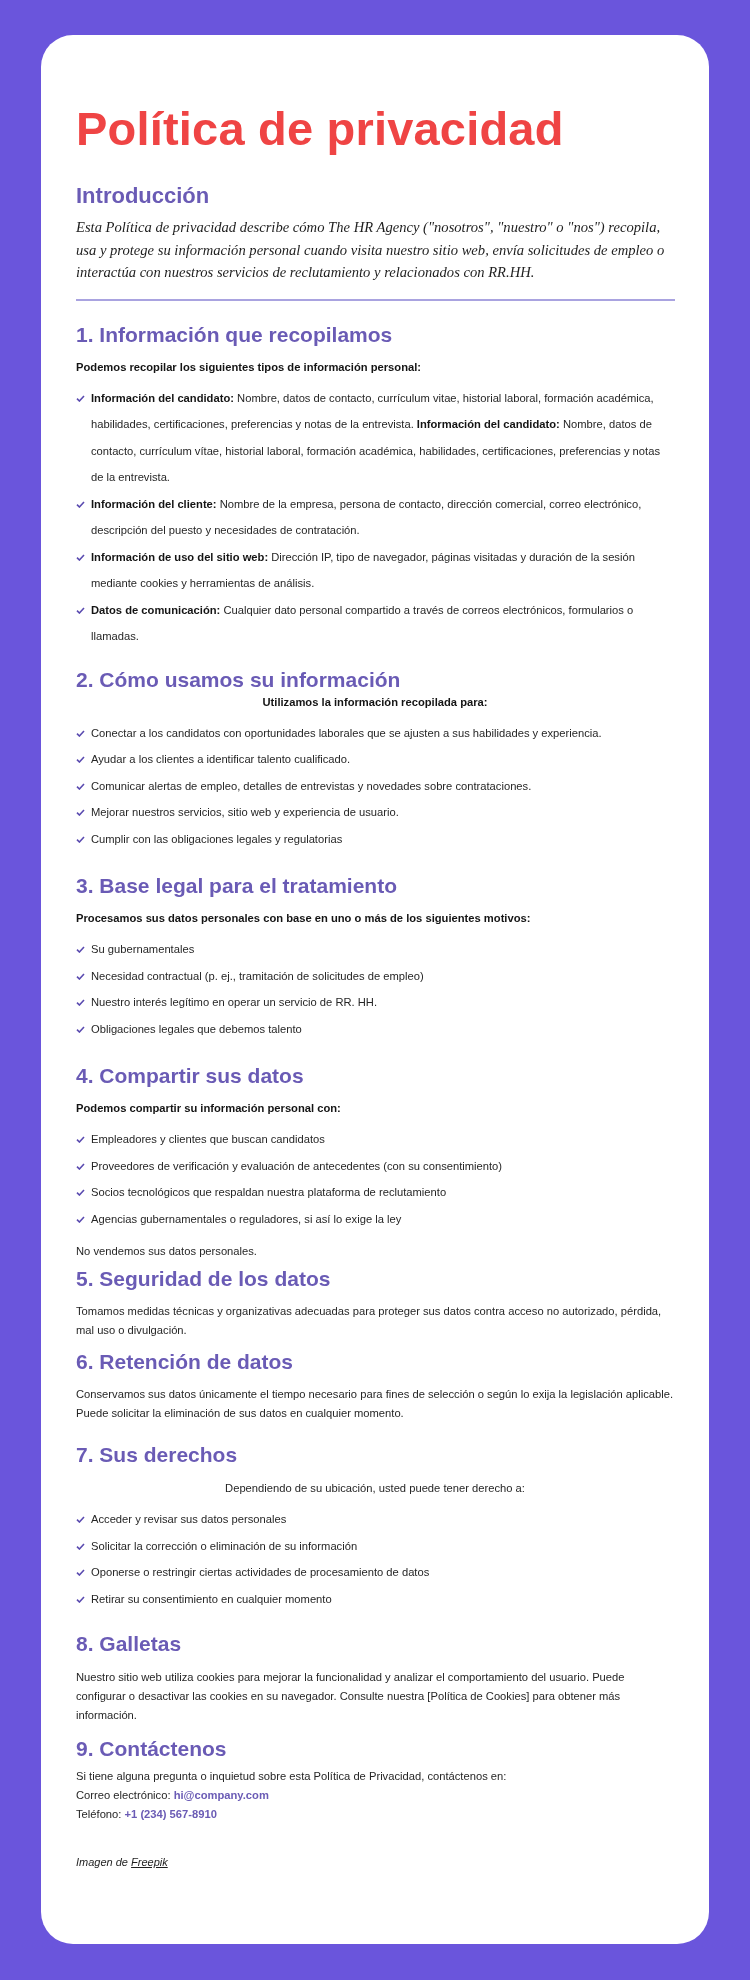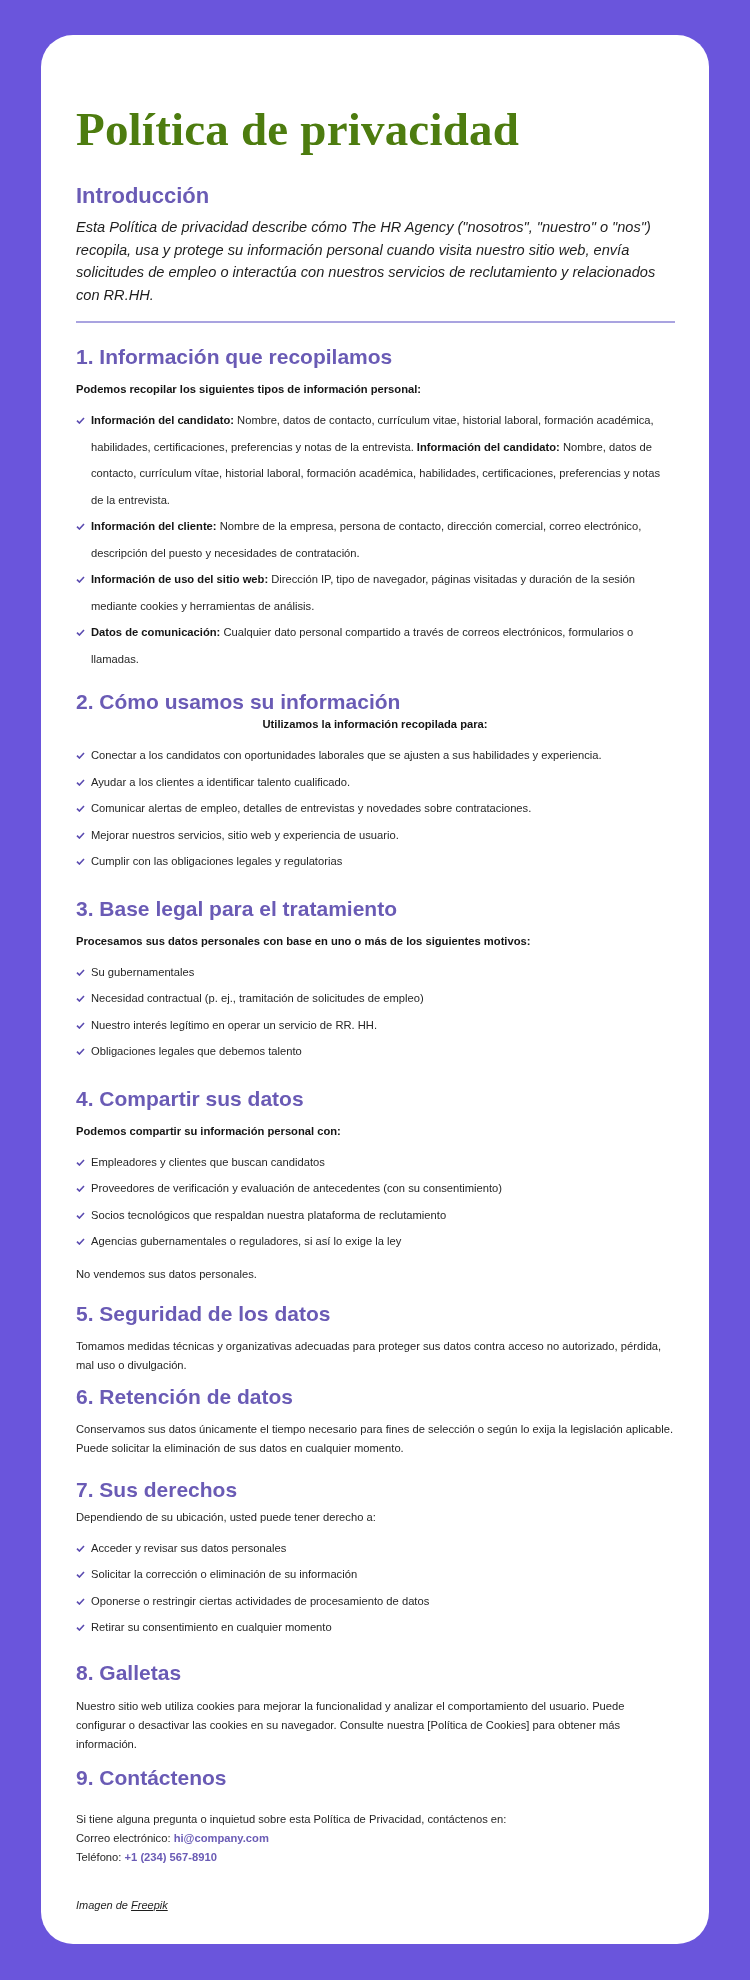--- a/index.html
+++ b/index.html
@@ -14,36 +14,36 @@
   .card {
     position: absolute;
     left: 41px; top: 35px;
     width: 668px; height: 1909px;
     background: #ffffff;
     border-radius: 32px;
     box-sizing: border-box;
     padding: 30px 35px 0 35px;
   }
   .page-title {
-    font-family: Liberation Serif, serif;
+    font-family: Liberation Sans, sans-serif;
     font-weight: bold;
     font-size: 47px;
-    color: #4d7c0f;
+    color: #ef4444;
     margin: 36px 0 8px 0;
     line-height: 56px;
     letter-spacing: 0.2px;
   }
   .intro-heading {
     font-size: 22px;
     color: #6a5bb5;
     margin: 25px 0 0 0;
     line-height: 28px;
   }
   .intro-text {
-    font-family: Liberation Sans, sans-serif;
+    font-family: Liberation Serif, serif;
     font-style: italic;
     font-size: 14.6px;
     line-height: 22.5px;
     color: #1e1e1e;
     margin: 6px 0 0 0;
     width: 600px;
   }
   .divider {
     height: 2px;
     background: #a9a3e0;
@@ -225,33 +225,33 @@
           </span><span>Socios tecnológicos que respaldan nuestra plataforma de reclutamiento</span></li>
       <li><span class="check-icon">
             <svg width="9" height="7" viewBox="0 0 9 7">
               <path d="M1 3.6 L3.4 6 L8 1" stroke="#5a4bb0" stroke-width="1.6" fill="none"></path>
             </svg>
           </span><span>Agencias gubernamentales o reguladores, si así lo exige la ley</span></li>
     </ul>
     <p class="sec-para" style="margin-top:10px;">No vendemos sus datos personales.</p>
   </section>
 
-  <section style="margin-top:16px;">
+  <section style="margin-top:4px;">
     <h2 class="sec-heading">5. Seguridad de los datos</h2>
     <p class="sec-para" style="margin-top:9px;">Tomamos medidas técnicas y organizativas adecuadas para proteger sus datos contra acceso no autorizado, pérdida, mal uso o divulgación.</p>
   </section>
 
   <section style="margin-top:8px;">
     <h2 class="sec-heading">6. Retención de datos</h2>
     <p class="sec-para" style="margin-top:9px;">Conservamos sus datos únicamente el tiempo necesario para fines de selección o según lo exija la legislación aplicable. Puede solicitar la eliminación de sus datos en cualquier momento.</p>
   </section>
 
   <section style="margin-top:18px;">
     <h2 class="sec-heading">7. Sus derechos</h2>
-    <p class="sec-para" style="margin-top:4px;">Dependiendo de su ubicación, usted puede tener derecho a:</p>
+    <p class="sec-para" style="margin-top:10px;text-align:center;">Dependiendo de su ubicación, usted puede tener derecho a:</p>
     <ul class="checks" style="margin-top:8px;">
       <li><span class="check-icon">
             <svg width="9" height="7" viewBox="0 0 9 7">
               <path d="M1 3.6 L3.4 6 L8 1" stroke="#5a4bb0" stroke-width="1.6" fill="none"></path>
             </svg>
           </span><span>Acceder y revisar sus datos personales</span></li>
       <li><span class="check-icon">
             <svg width="9" height="7" viewBox="0 0 9 7">
               <path d="M1 3.6 L3.4 6 L8 1" stroke="#5a4bb0" stroke-width="1.6" fill="none"></path>
             </svg>
@@ -269,21 +269,21 @@
     </ul>
   </section>
 
   <section style="margin-top:18px;">
     <h2 class="sec-heading">8. Galletas</h2>
     <p class="sec-para" style="margin-top:10px;">Nuestro sitio web utiliza cookies para mejorar la funcionalidad y analizar el comportamiento del usuario. Puede configurar o desactivar las cookies en su navegador. Consulte nuestra [Política de Cookies] para obtener más información.</p>
   </section>
 
   <section style="margin-top:10px;">
     <h2 class="sec-heading">9. Contáctenos</h2>
-    <p class="sec-para" style="margin-top:18px;">Si tiene alguna pregunta o inquietud sobre esta Política de Privacidad, contáctenos en:</p>
+    <p class="sec-para" style="margin-top:4px;">Si tiene alguna pregunta o inquietud sobre esta Política de Privacidad, contáctenos en:</p>
     <p class="sec-para">
       <span>Correo electrónico: </span><a class="link-purple">hi@company.com</a>
     </p>
     <p class="sec-para">
       <span>Teléfono: </span><a class="link-purple">+1 (234) 567-8910</a>
     </p>
   </section>
 
   <p class="credit" style="margin-top:32px;">
     <span>Imagen de </span><a>Freepik</a>

